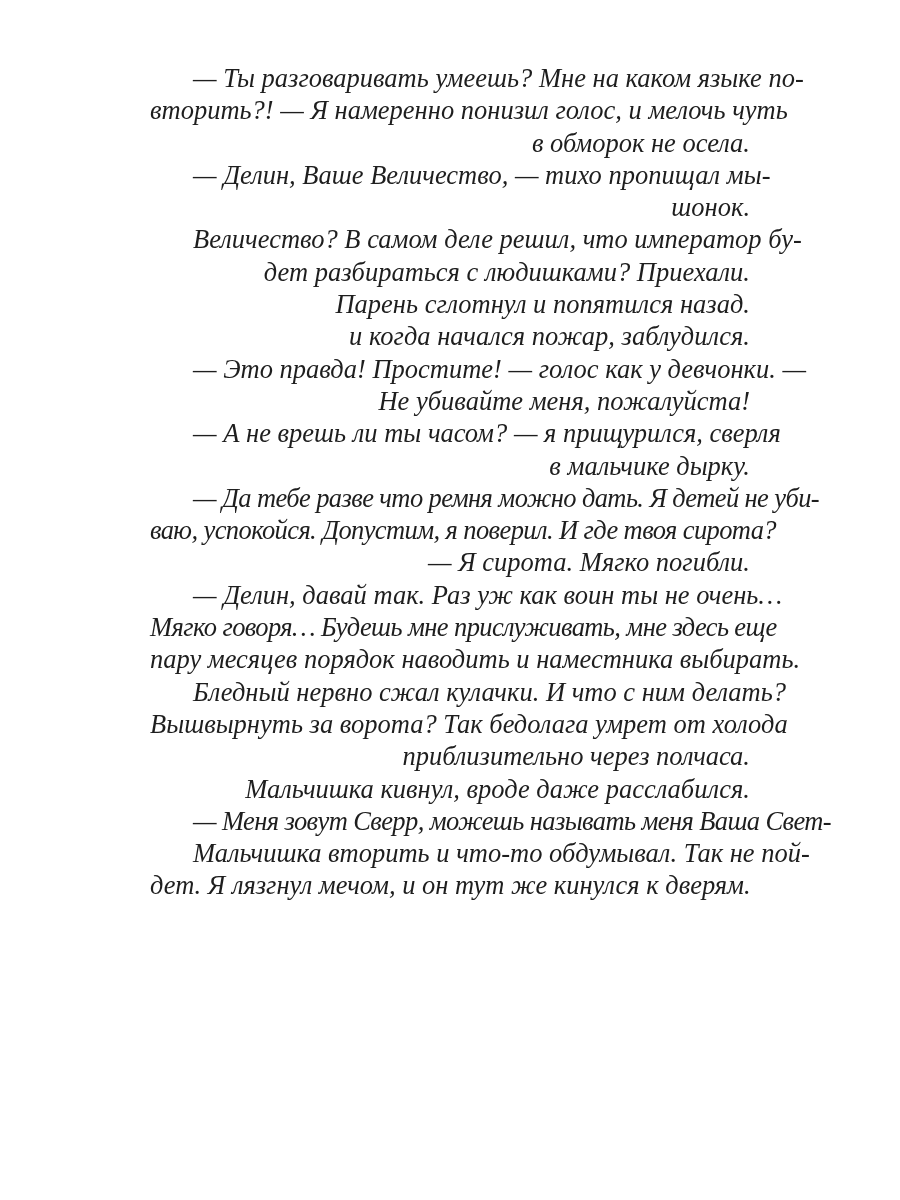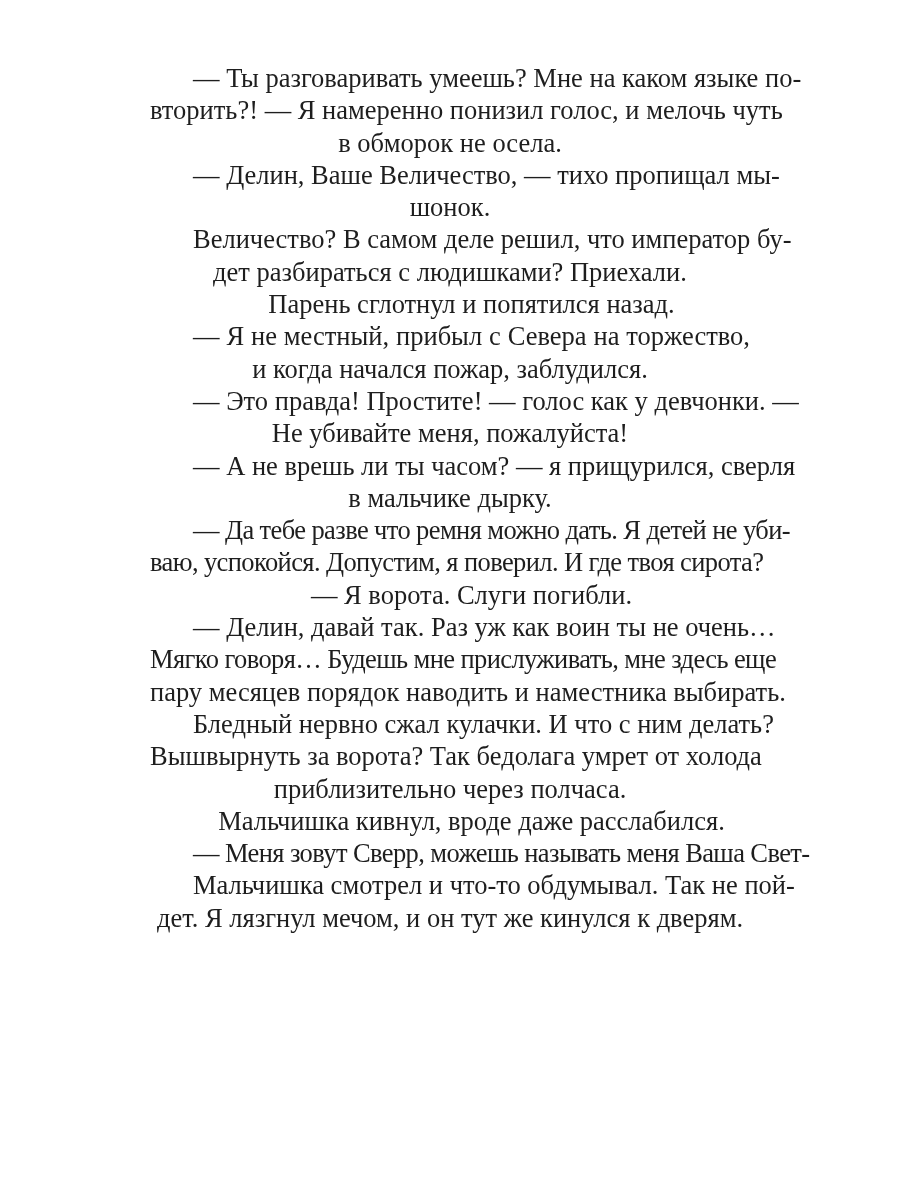--- a/index.html
+++ b/index.html
@@ -11,23 +11,24 @@
     width: 600px;
     font-family: "Liberation Serif", "DejaVu Serif", serif;
     font-size: 26.5px;
     color: #1e1e1e;
   }
   .line {
     height: 32.3px;
     line-height: 32.3px;
     white-space: nowrap;
     overflow: visible;
+    font-style: italic;
   }
   .just { text-align: justify; text-align-last: justify; }
-  .last { text-align: center; }
+  .last { text-align: right; }
   .indent { padding-left: 43px; }
   .compact { letter-spacing: -0.6px; }
 </style>
 </head>
 <body>
 
 <div class="page">
 
   <div>
     <div class="line just indent">— Ты разговаривать умеешь? Мне на каком языке по-</div>
@@ -44,41 +45,40 @@
     <div class="line just indent">Величество? В самом деле решил, что император бу-</div>
     <div class="line last">дет разбираться с людишками? Приехали.</div>
   </div>
 
 
   <div>
     <div class="line last indent">Парень сглотнул и попятился назад.</div>
   </div>
 
   <div>
-    <div class="line just indent">— Я не местный, прибыл с Севера на торжество,</div>
     <div class="line last">и когда начался пожар, заблудился.</div>
   </div>
 
   <div>
     <div class="line just indent">— Это правда! Простите! — голос как у девчонки. —</div>
     <div class="line last">Не убивайте меня, пожалуйста!</div>
   </div>
 
   <div>
     <div class="line just indent">— А не врешь ли ты часом? — я прищурился, сверля</div>
     <div class="line last">в мальчике дырку.</div>
   </div>
 
   <div>
     <div class="line just indent compact">— Да тебе разве что ремня можно дать. Я детей не уби-</div>
     <div class="line just compact">ваю, успокойся. Допустим, я поверил. И где твоя сирота?</div>
   </div>
 
   <div>
-    <div class="line last indent">— Я ворота. Слуги погибли.</div>
+    <div class="line last indent">— Я сирота. Мягко погибли.</div>
   </div>
 
   <div>
     <div class="line just indent">— Делин, давай так. Раз уж как воин ты не очень…</div>
     <div class="line just compact">Мягко говоря… Будешь мне прислуживать, мне здесь еще</div>
     <div class="line just">пару месяцев порядок наводить и наместника выбирать.</div>
   </div>
 
   <div>
     <div class="line just indent">Бледный нервно сжал кулачки. И что с ним делать?</div>
@@ -88,17 +88,17 @@
 
   <div>
     <div class="line last indent">Мальчишка кивнул, вроде даже расслабился.</div>
   </div>
 
   <div>
     <div class="line just indent compact">— Меня зовут Сверр, можешь называть меня Ваша Свет-</div>
   </div>
 
   <div>
-    <div class="line just indent">Мальчишка смотрел и что-то обдумывал. Так не пой-</div>
+    <div class="line just indent">Мальчишка вторить и что-то обдумывал. Так не пой-</div>
     <div class="line last">дет. Я лязгнул мечом, и он тут же кинулся к дверям.</div>
   </div>
 
 </div>
 
 </body></html>

